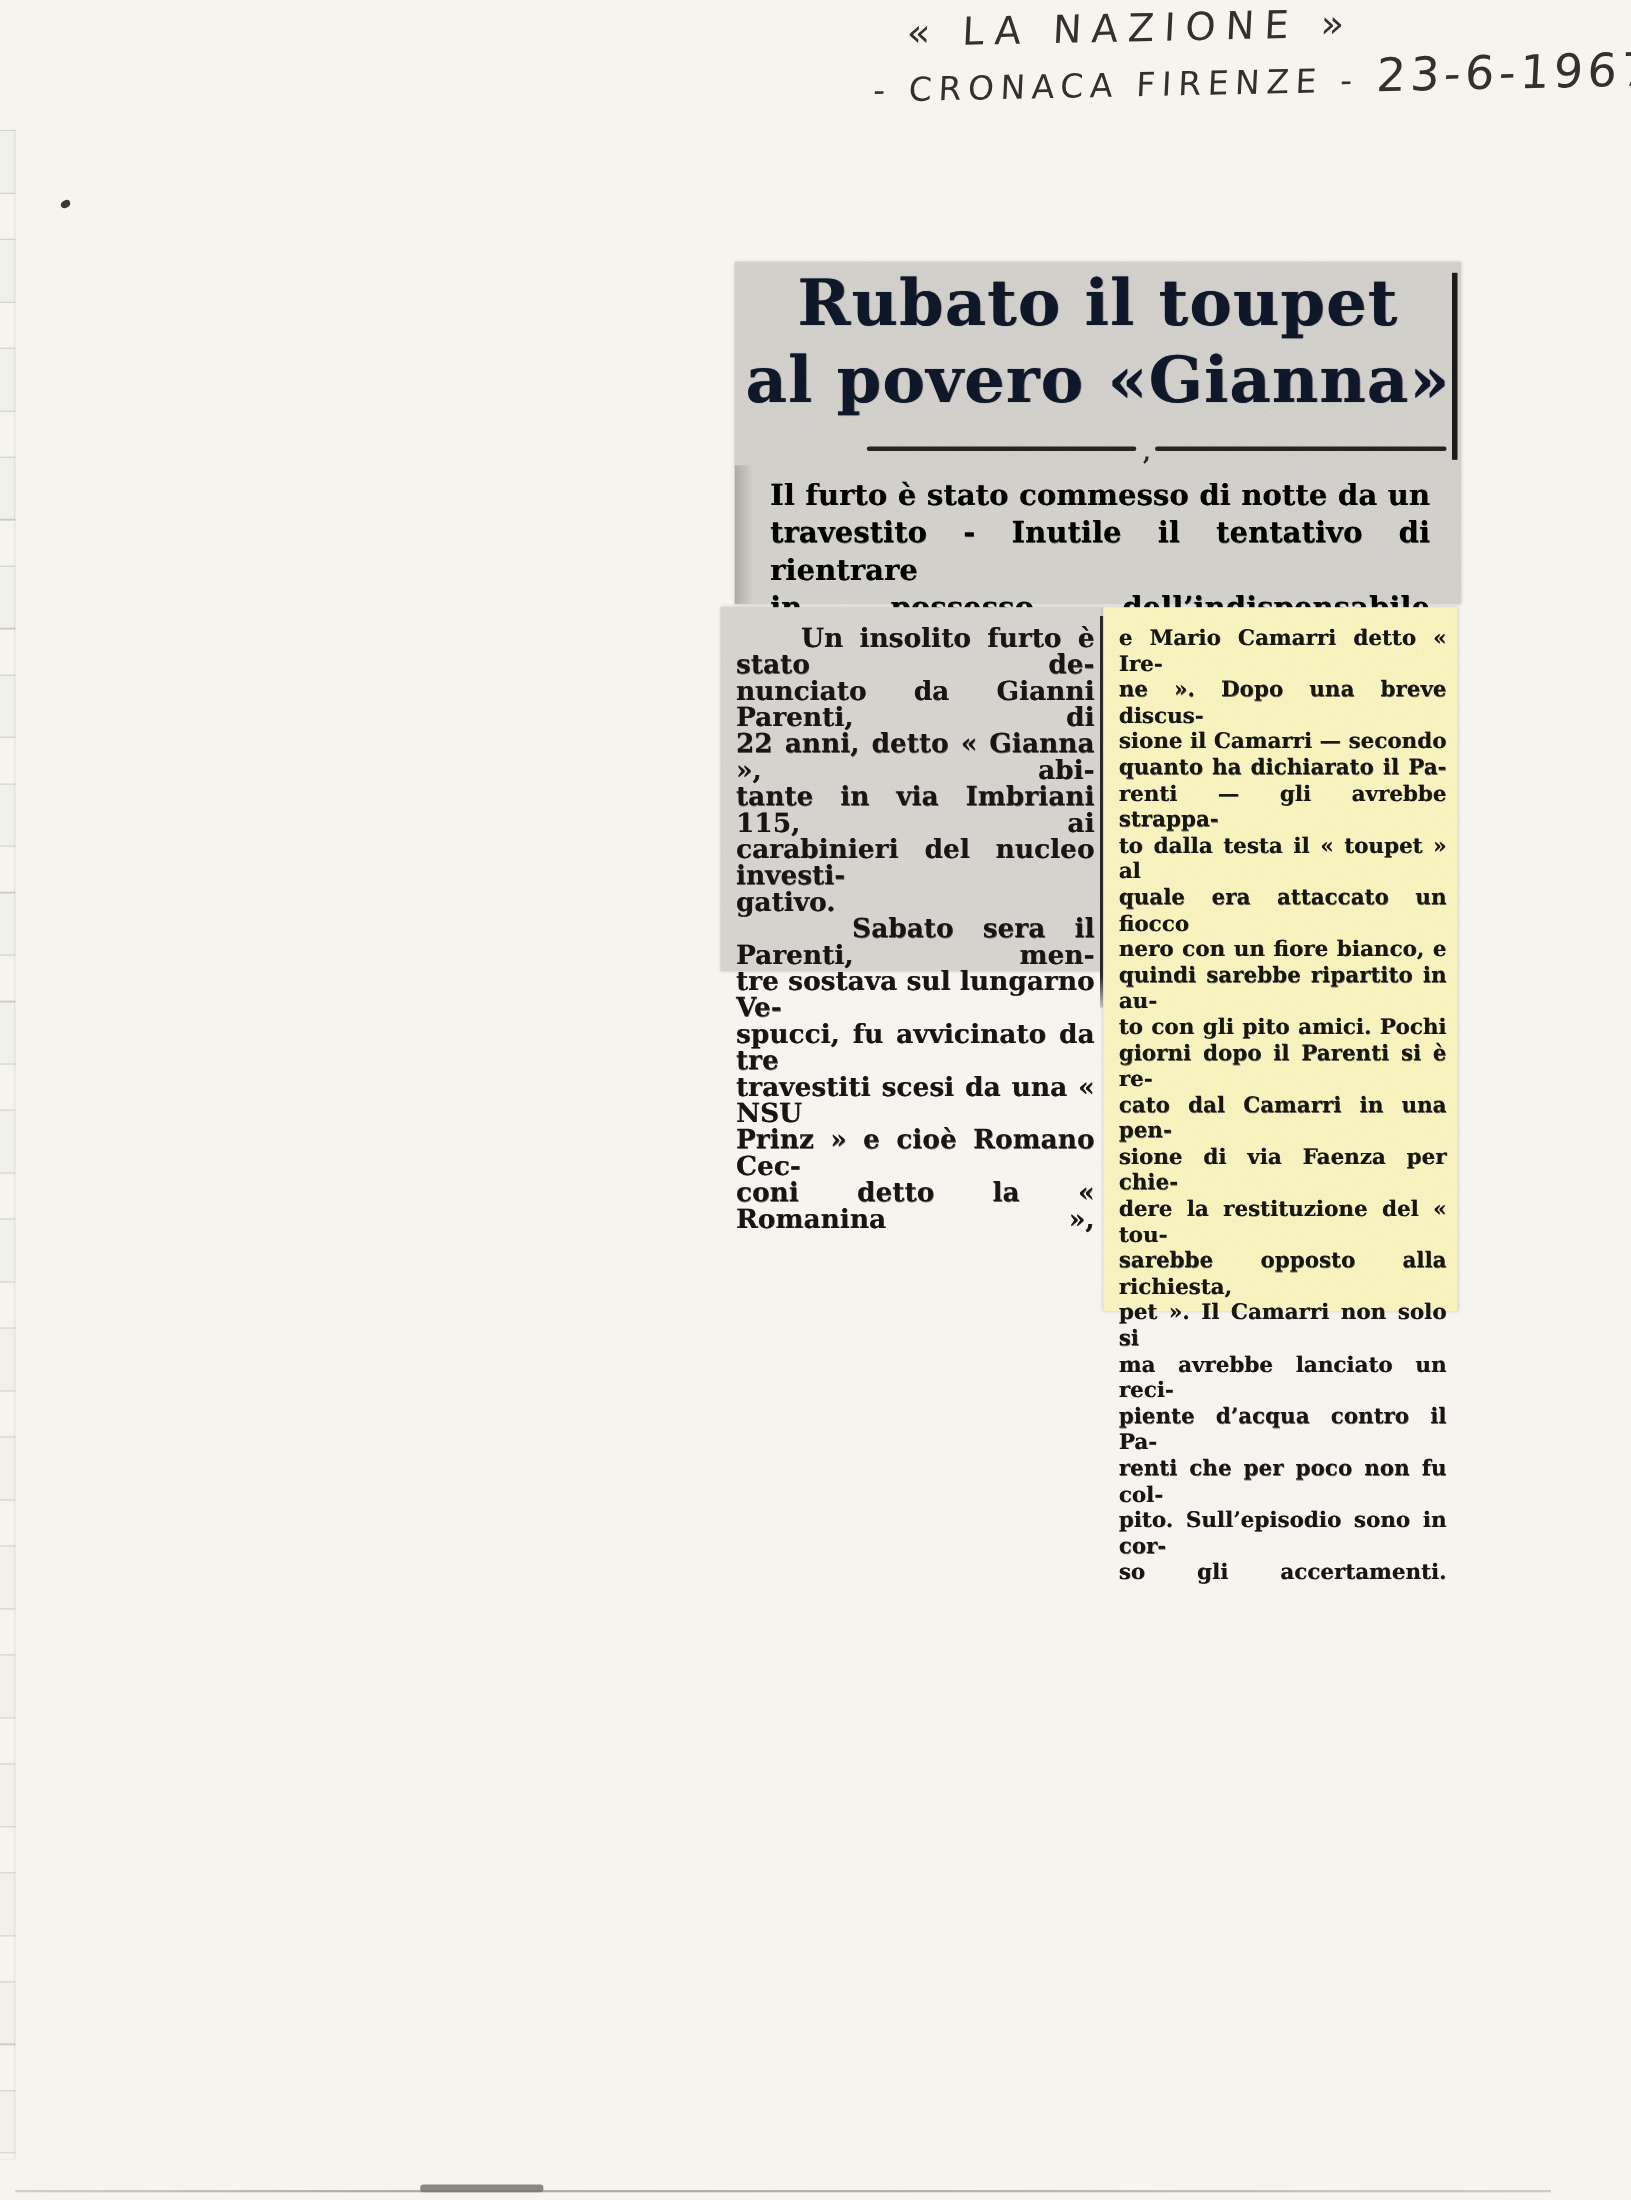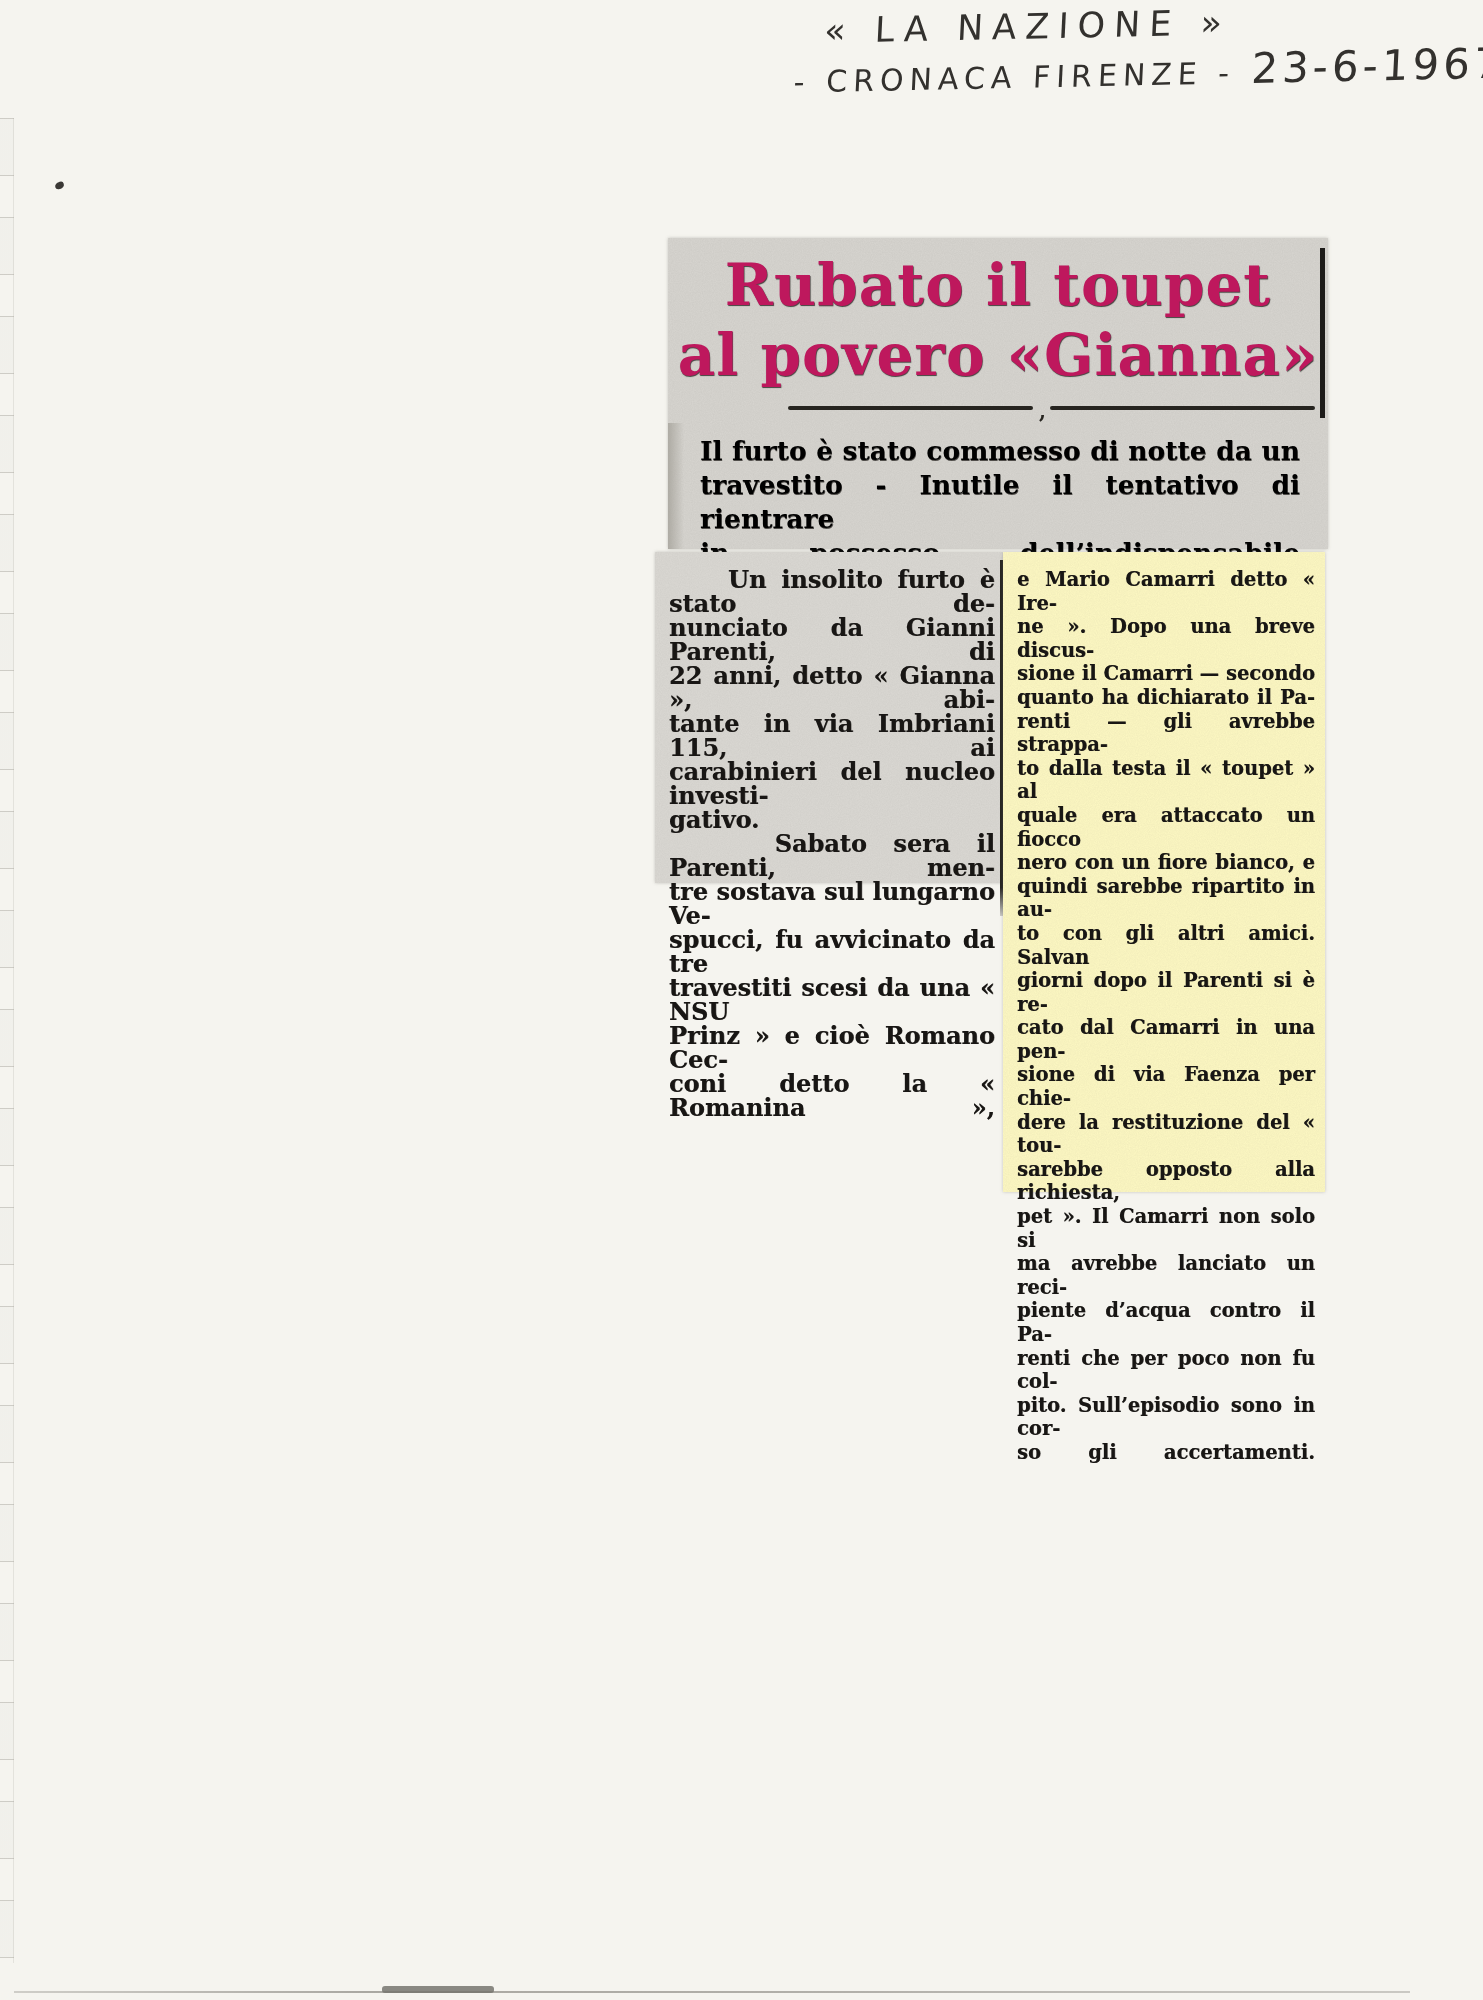--- a/index.html
+++ b/index.html
@@ -35,21 +35,21 @@
 
   
   .clip { position:absolute; box-shadow:0 0 3px rgba(110,108,100,0.35); }
   .clip-head { left:668px; top:238px; width:660px; height:311px; background:#d8d6d1; }
   .clip-col1 { left:655px; top:552px; width:348px; height:331px; background:#dbd9d4; }
   .clip-col2 { left:1003px; top:552px; width:322px; height:640px; background:#fef9c3; }
   .torn-edge { position:absolute; left:0; top:185px; width:16px; height:126px;
     background:linear-gradient(to right, rgba(165,162,154,0.8), rgba(165,162,154,0)); }
   .noise { position:absolute; inset:0; width:100%; height:100%; pointer-events:none; }
 
-  .headline { position:relative; padding-top:12px; color:#be185d; }
+  .headline { position:relative; padding-top:2px; color:#0f172a; }
   .hl-line { font-size:58px; font-weight:700; line-height:70px; text-align:center;
     letter-spacing:1px; white-space:nowrap;
     text-shadow:0.6px 0.8px 0.8px rgba(25,23,20,0.75); }
   .hl-right-rule { position:absolute; right:3px; top:10px; width:5px; height:170px; background:#1d1b19; }
   .hl-rule { position:absolute; left:120px; top:167px; width:527px; height:5px; display:flex; align-items:center; }
   .hl-rule .seg { height:4px; background:#26241F; border-radius:2px; }
   .hl-rule .s1 { width:245px; }
   .hl-rule .s2 { flex:1; }
   .hl-rule .comma { font-size:20px; font-weight:700; color:#26241F; line-height:0;
     margin:0 4px 0 6px; transform:translateY(3px); }
@@ -145,21 +145,21 @@
     <div class="coltext col2">
         <div class="bodyline">e Mario Camarri detto « Ire-</div>
         <div class="bodyline">ne ». Dopo una breve discus-</div>
         <div class="bodyline">sione il Camarri — secondo</div>
         <div class="bodyline">quanto ha dichiarato il Pa-</div>
         <div class="bodyline">renti — gli avrebbe strappa-</div>
         <div class="bodyline">to dalla testa il « toupet » al</div>
         <div class="bodyline">quale era attaccato un fiocco</div>
         <div class="bodyline">nero con un fiore bianco, e</div>
         <div class="bodyline">quindi sarebbe ripartito in au-</div>
-        <div class="bodyline">to con gli altri amici. Salvan</div>
+        <div class="bodyline">to con gli pito amici. Pochi</div>
         <div class="bodyline">giorni dopo il Parenti si è re-</div>
         <div class="bodyline">cato dal Camarri in una pen-</div>
         <div class="bodyline">sione di via Faenza per chie-</div>
         <div class="bodyline">dere la restituzione del « tou-</div>
         <div class="bodyline">sarebbe opposto alla richiesta,</div>
         <div class="bodyline">pet ». Il Camarri non solo si</div>
         <div class="bodyline">ma avrebbe lanciato un reci-</div>
         <div class="bodyline">piente d’acqua contro il Pa-</div>
         <div class="bodyline">renti che per poco non fu col-</div>
         <div class="bodyline">pito. Sull’episodio sono in cor-</div>

